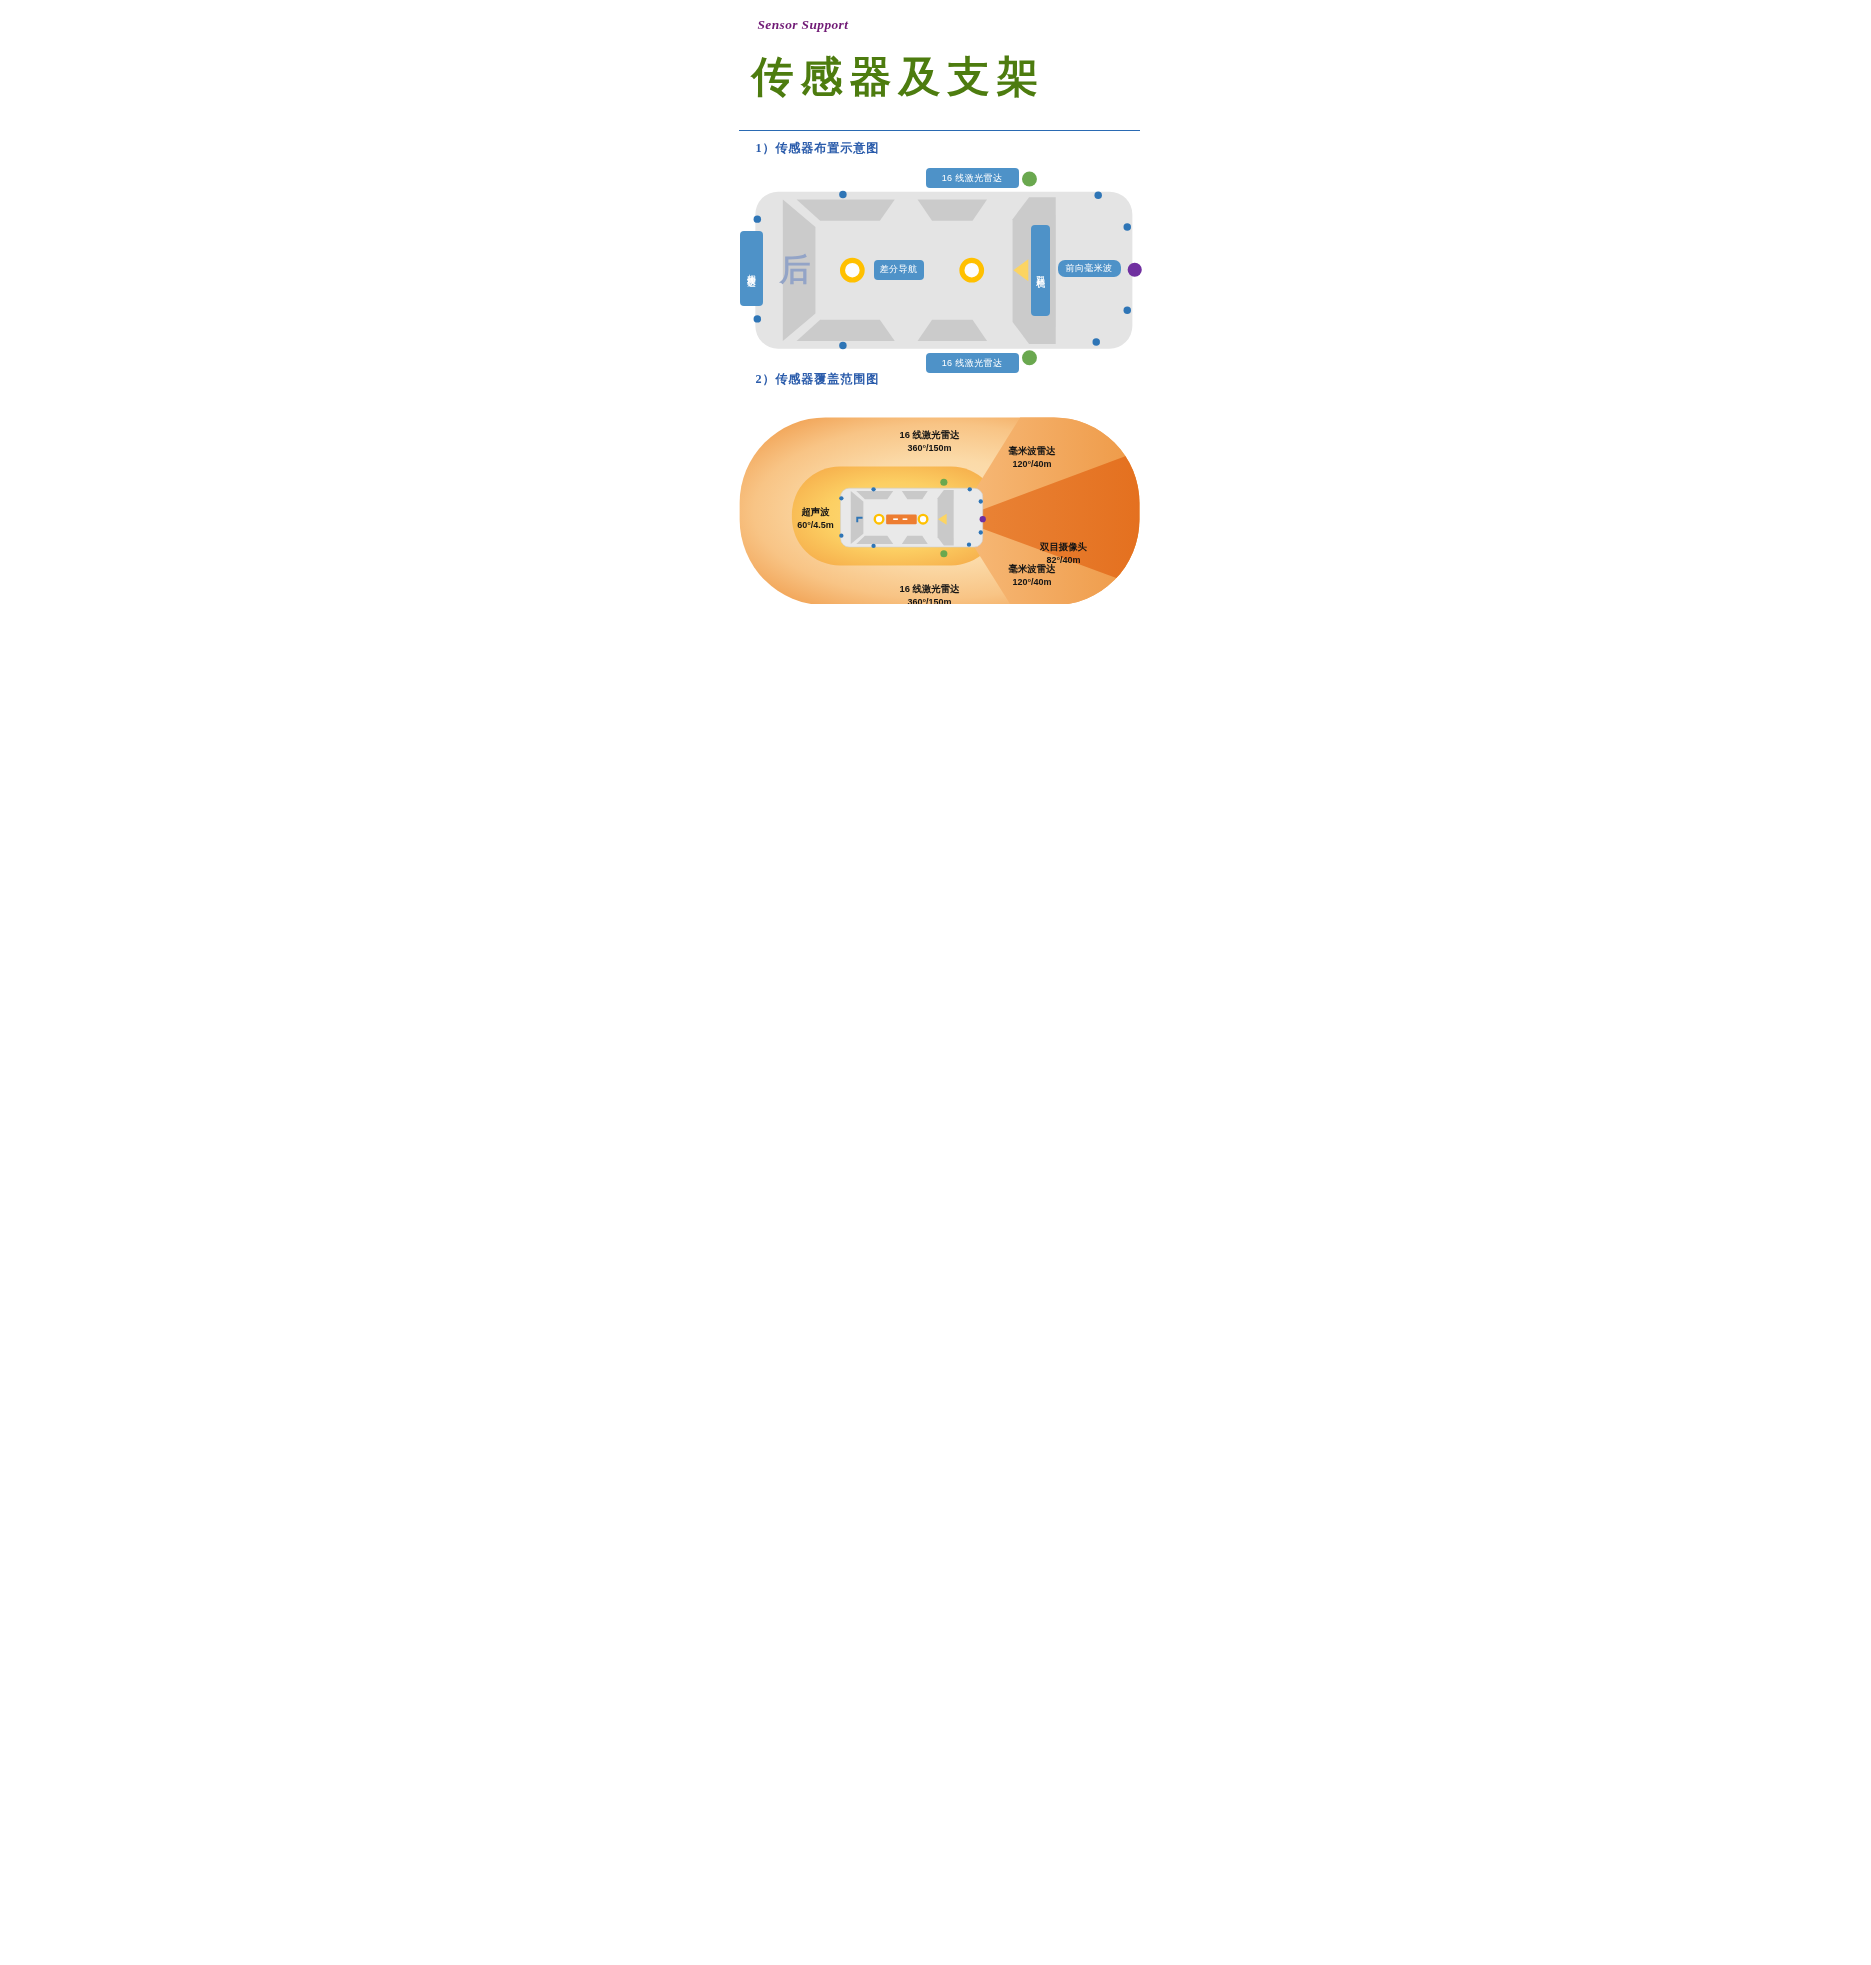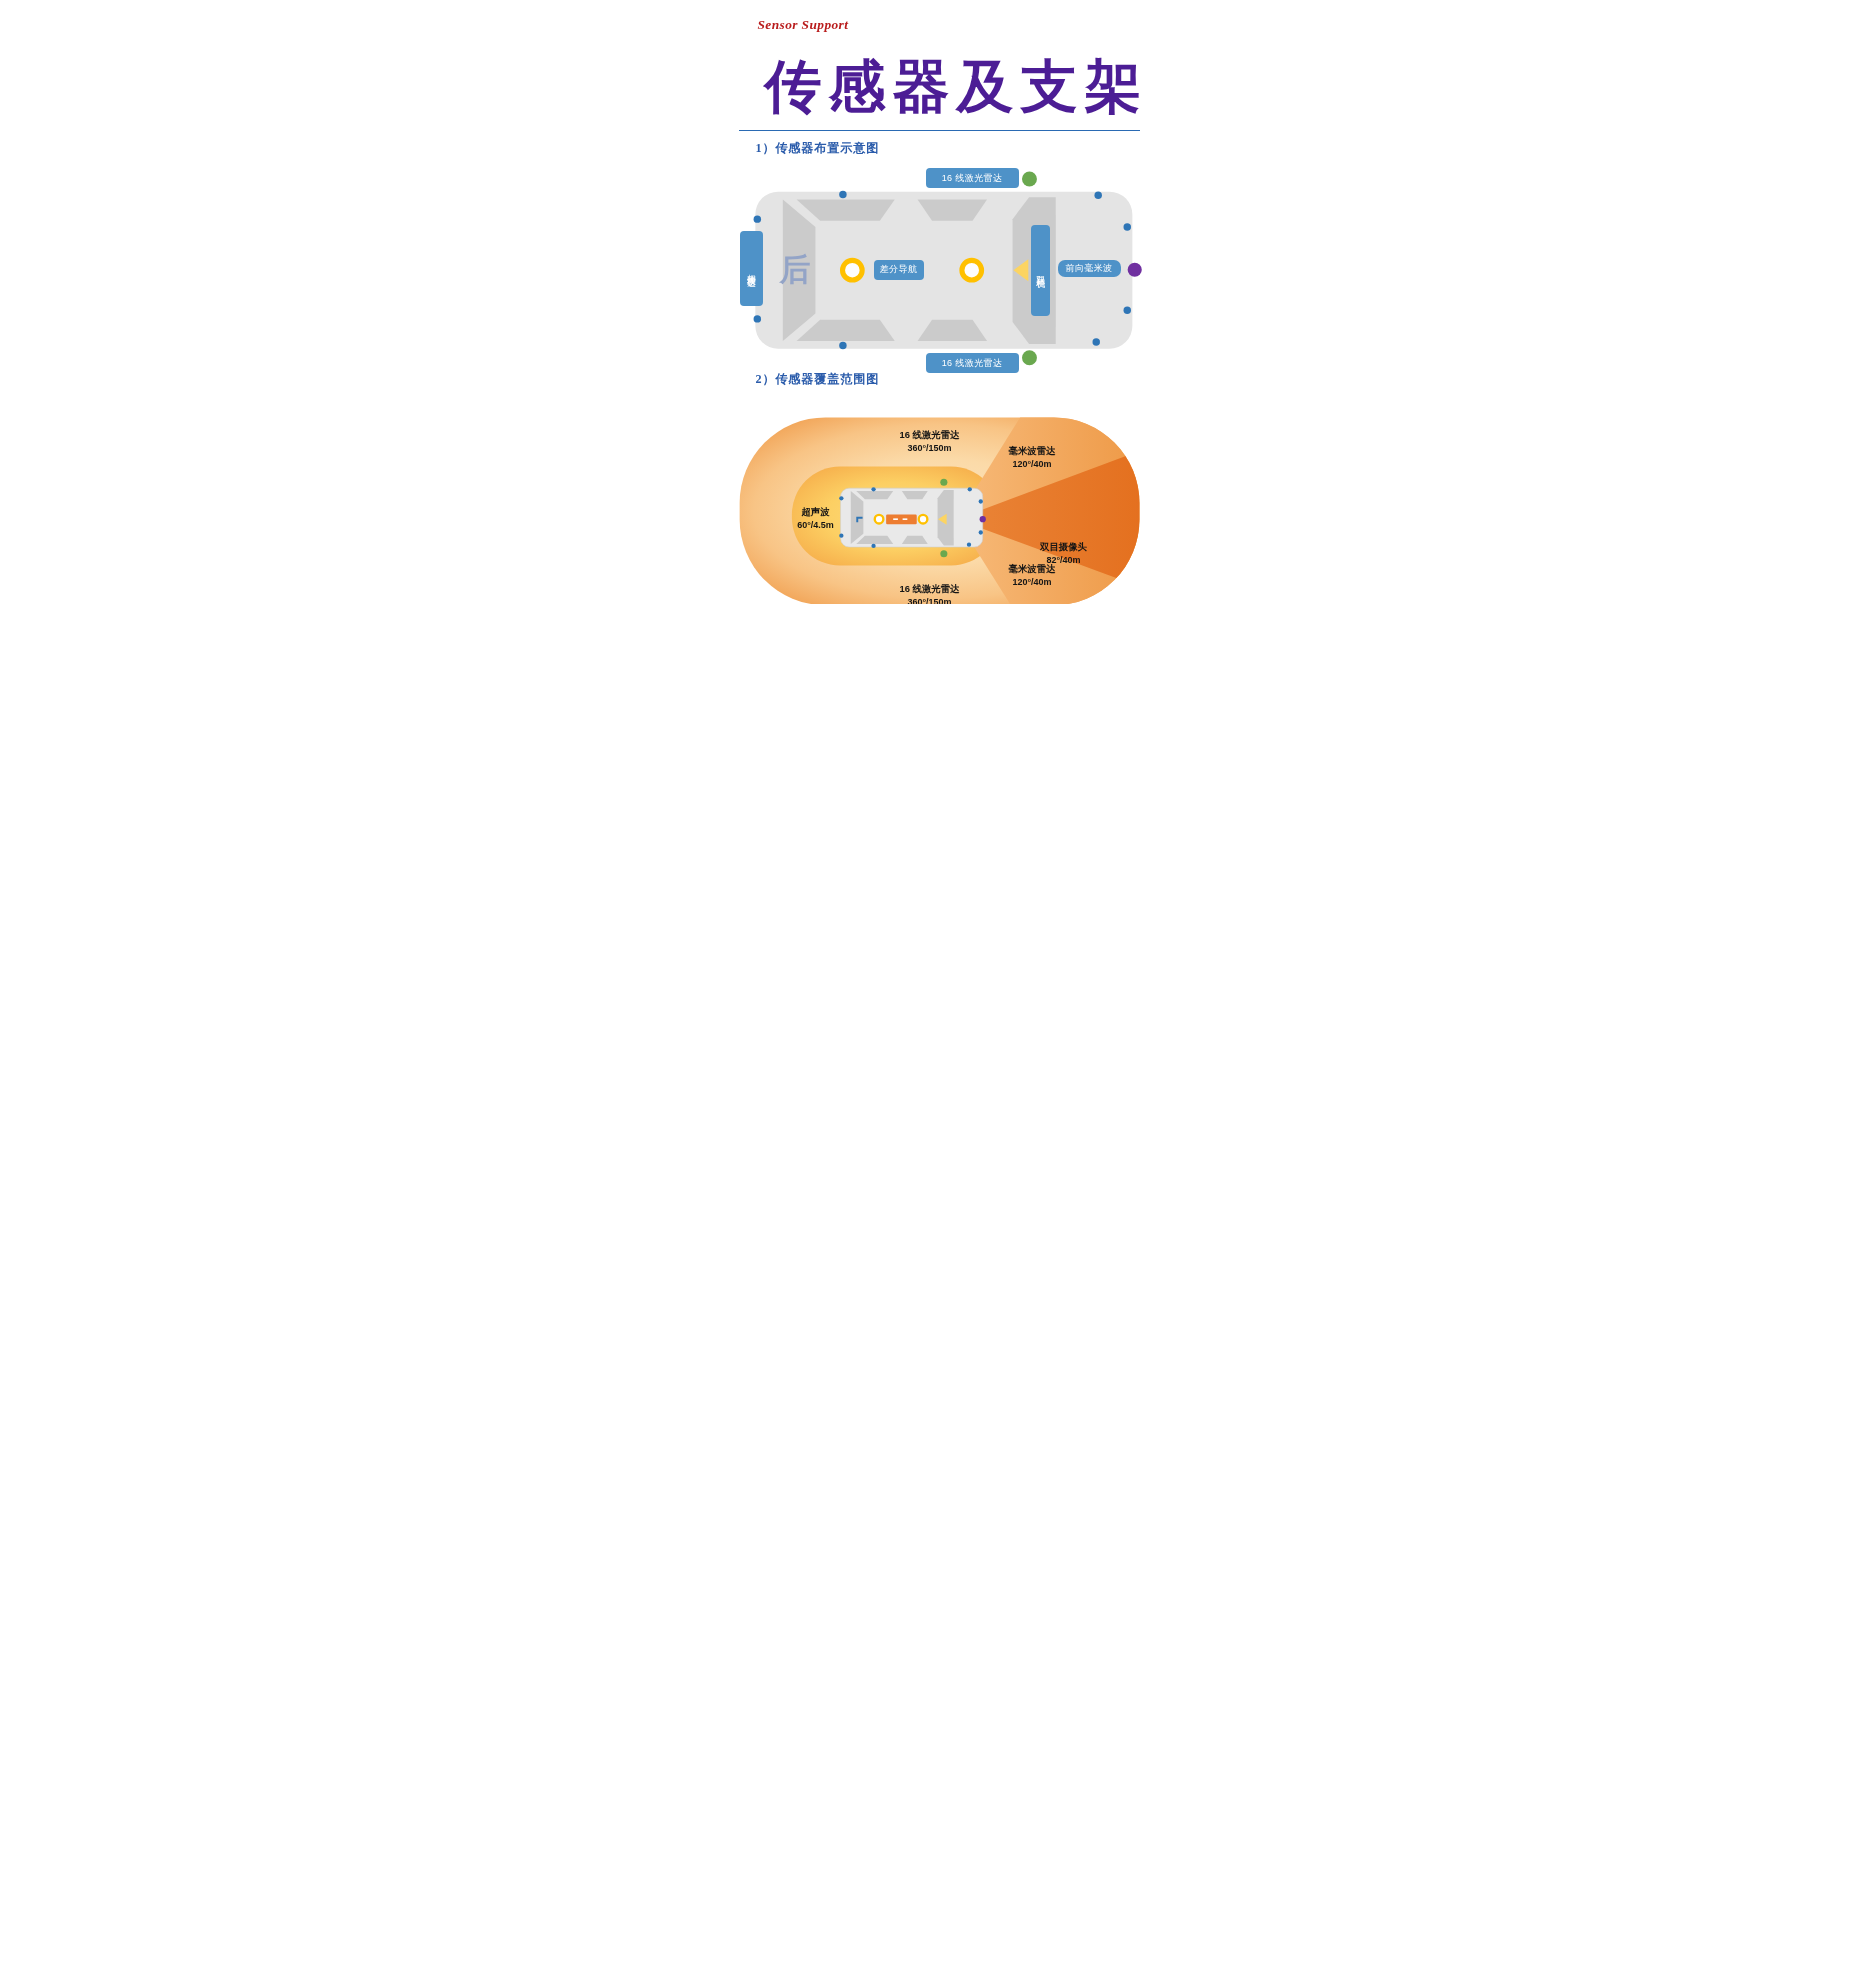--- a/index.html
+++ b/index.html
@@ -3,24 +3,24 @@
 <meta charset="utf-8">
 <style>
   * { margin:0; padding:0; box-sizing:border-box; }
   html,body { background:#ffffff; }
   body { font-family:"Liberation Sans", sans-serif; }
   .page { position:relative; width:468px; height:604px; margin:0 auto; background:#fff; overflow:hidden; }
   svg.layer { position:absolute; left:0; top:0; z-index:1; }
 
   .brand { position:absolute; z-index:2; left:56px; top:17.3px;
            font-family:"Liberation Serif", serif; font-style:italic; font-weight:bold;
-           font-size:13.4px; color:#b91c1c; letter-spacing:0.4px; }
-  .main-title { position:absolute; z-index:2; left:63px; top:49px;
+           font-size:13.4px; color:#701a75; letter-spacing:0.4px; }
+  .main-title { position:absolute; z-index:2; left:50px; top:49px;
            font-family:"Liberation Serif", serif; font-weight:bold;
-           font-size:57px; color:#4c1d95; letter-spacing:7px; white-space:nowrap; }
+           font-size:42px; color:#4d7c0f; letter-spacing:7px; white-space:nowrap; }
   .divider { position:absolute; z-index:2; left:37px; top:130px; width:401px; height:1.2px; background:#2a6ab3; }
   .sec-heading { position:absolute; z-index:2; font-family:"Liberation Serif", serif; font-weight:bold;
            font-size:12.2px; color:#2b5cab; letter-spacing:0.8px; white-space:nowrap;text-align:right; }
   #sec1-heading { left:54px; top:140px; }
   #sec2-heading { left:54px; top:371px; }
 
   .blabel { position:absolute; z-index:2; background:#4e92c8; color:#ffffff;
             display:flex; align-items:center; justify-content:center;
             border-radius:3.9px; font-size:9px; letter-spacing:0.4px; white-space:nowrap; }
   .blabel.vertical { writing-mode:vertical-rl; text-orientation:upright; letter-spacing:0.8px; }

